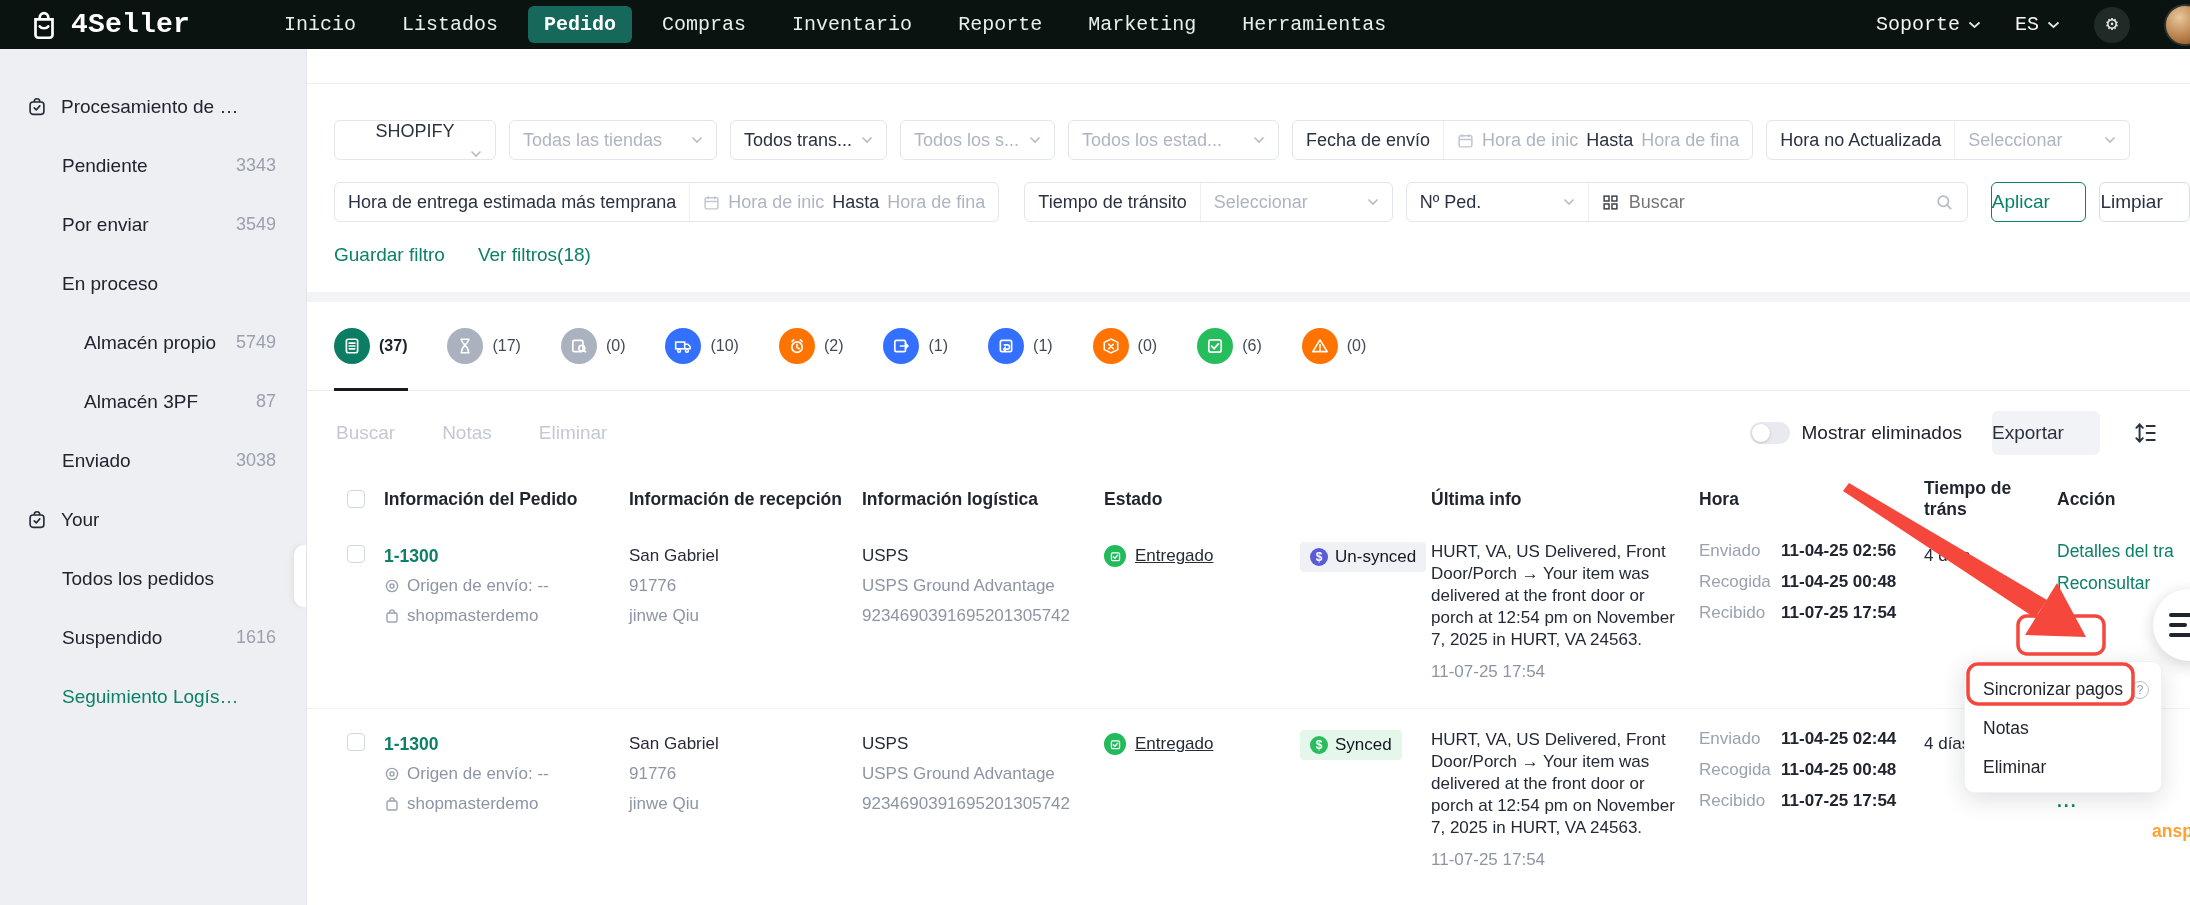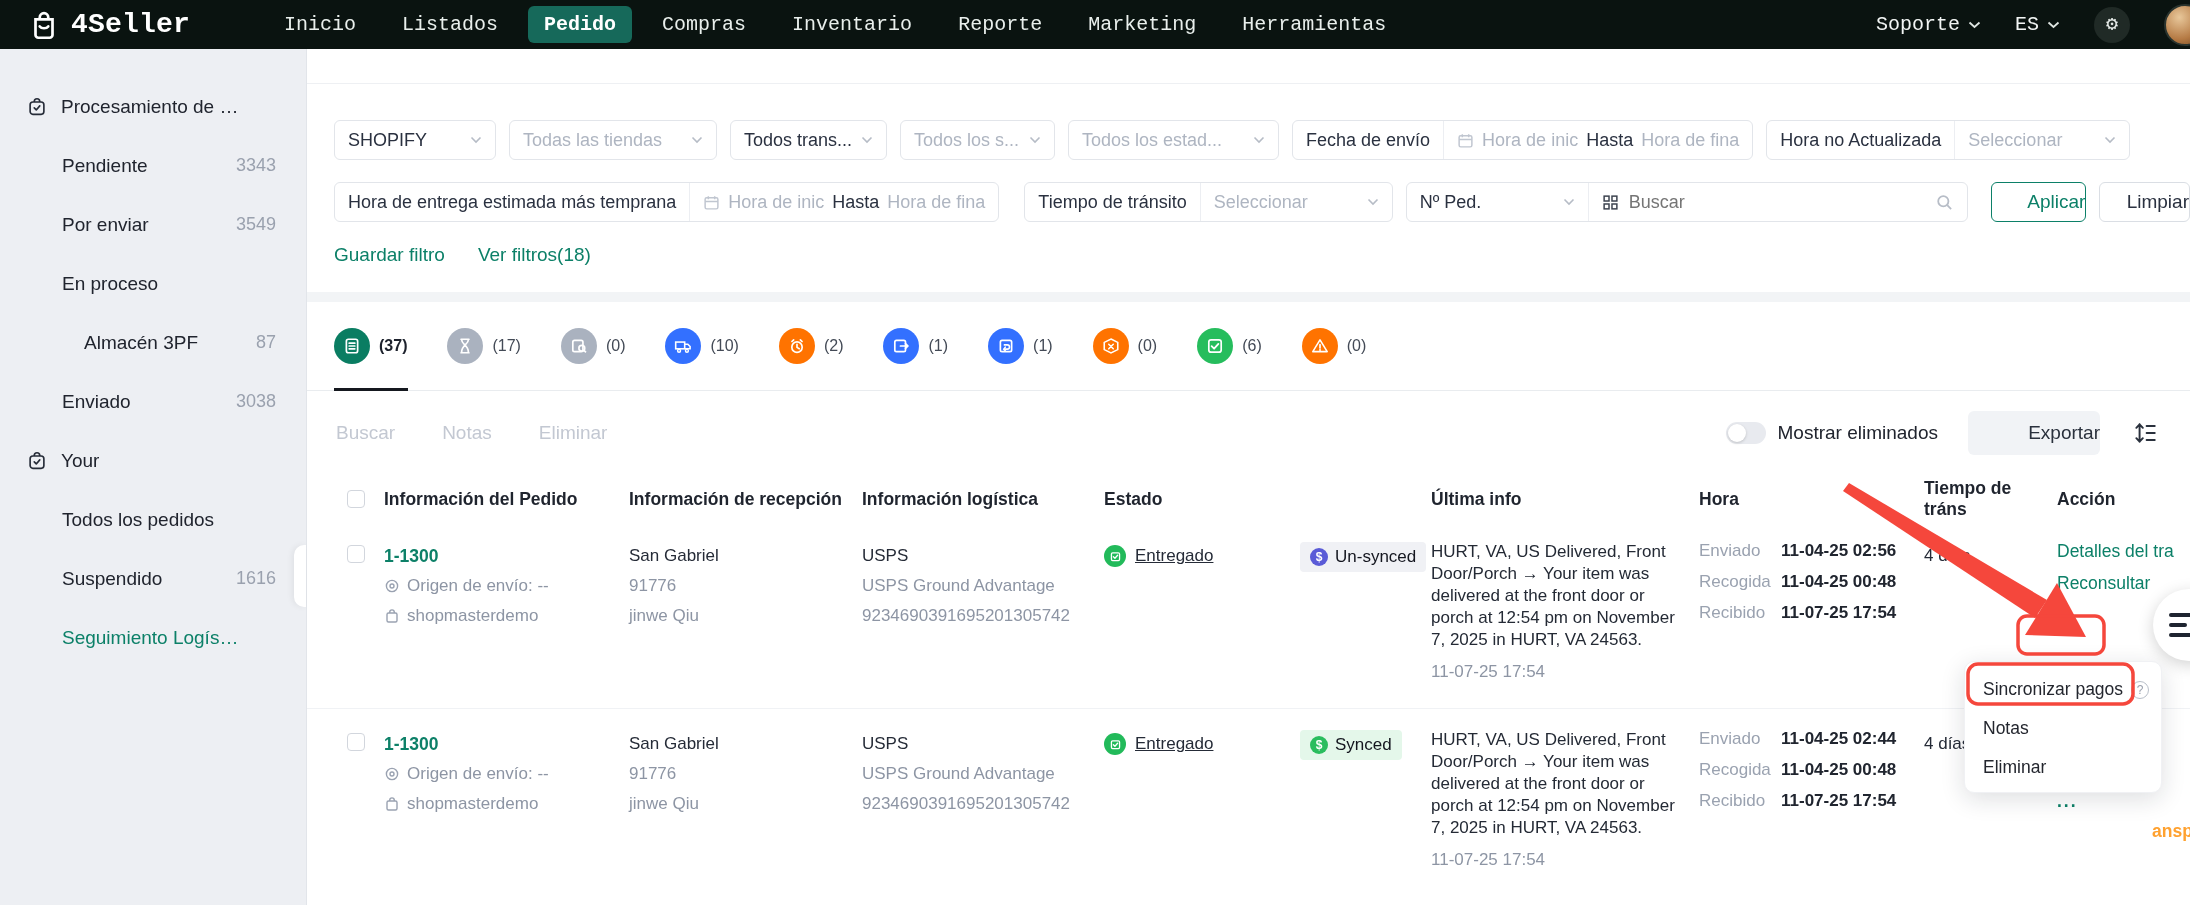--- a/index.html
+++ b/index.html
@@ -38,41 +38,41 @@
   .filter-area{padding:36px 0 26px 27px;}
   .frow{display:flex;align-items:center;gap:13px;height:40px;margin-bottom:22px;}
   .frow:last-of-type{margin-bottom:0;}
   .fbox{height:40px;border:1px solid #e2e5ea;border-radius:6px;display:flex;align-items:center;box-sizing:border-box;background:#fff;font-size:18px;color:#2a3140;}
   .fbox .seg{display:flex;align-items:center;height:100%;padding:0 13px;gap:8px;white-space:nowrap;}
   .fbox .seg + .seg{border-left:1px solid #eceef2;}
   .ph{color:#aeb5c1;}
   .chev{flex:none;margin-left:auto;}
   .links-row{display:flex;gap:33px;margin-top:22px;}
   .tlink{color:#0c8068;font-size:19px;font-weight:500;cursor:pointer;}
-  .btn{height:40px;border-radius:6px;display:flex;align-items:center;justify-content:flex-end;font-size:19px;box-sizing:border-box;cursor:pointer;background:#fff;}
+  .btn{height:40px;border-radius:6px;display:flex;align-items:center;justify-content:flex-start;font-size:19px;box-sizing:border-box;cursor:pointer;background:#fff;}
   .btn-apply{width:112px;border:1px solid #0c8068;color:#0c8068;}
   .btn-clear{width:106px;border:1px solid #dadee4;color:#2a3140;}
   .band{height:10px;background:#f2f4f6;}
 
   
   .tabs-row{position:relative;display:flex;align-items:center;gap:40px;padding:26px 0 26px 27px;border-bottom:1px solid #e9ecef;}
   .tab{display:flex;align-items:center;gap:9px;cursor:pointer;}
   .tab-circle{width:36px;height:36px;border-radius:50%;display:flex;align-items:center;justify-content:center;flex:none;}
   .tab-count{font-size:16px;color:#434a56;}
   .tab.active .tab-count{color:#1c212c;font-weight:600;}
   .tab-underline{position:absolute;left:27px;bottom:-1px;width:74px;height:3px;background:#15181f;}
 
   
   .toolbar{display:flex;align-items:center;margin-top:20px;height:44px;padding-left:29px;padding-right:32px;}
   .tool-link{font-size:19px;color:#c3c8d2;margin-right:47px;cursor:default;}
   .tool-right{margin-left:auto;display:flex;align-items:center;gap:22px;}
   .toggle{width:40px;height:22px;border-radius:11px;background:#e8eaef;position:relative;cursor:pointer;flex:none;}
   .toggle .knob{position:absolute;left:2px;top:2px;width:18px;height:18px;border-radius:50%;background:#fff;box-shadow:0 1px 3px rgba(0,0,0,.18);}
   .toggle-label{font-size:19px;color:#20242e;margin-left:-10px;}
-  .btn-export{background:#f1f3f6;border:none;color:#2a313d;width:132px;height:44px;font-size:19px;margin-left:8px;}
+  .btn-export{background:#f1f3f6;border:none;color:#2a313d;width:108px;height:44px;font-size:19px;margin-left:8px;}
   .colset-icon{margin-left:10px;cursor:pointer;}
 
   
   .tgrid{display:grid;grid-template-columns:37px 245px 233px 242px 196px 131px 268px 225px 133px 230px;padding-left:40px;box-sizing:border-box;}
   .thead{margin-top:22px;height:44px;align-items:center;font-size:17.5px;font-weight:700;color:#1f242e;}
   .checkbox{width:18px;height:18px;border:1.5px solid #d2d6dd;border-radius:4px;background:#fff;box-sizing:border-box;cursor:pointer;}
   .trow{padding-top:20px;align-items:start;font-size:17px;color:#252b37;}
   .trow.r1{height:187px;box-sizing:border-box;}
   .trow.r2{border-top:1px solid #f0f2f5;}
   .cell{line-height:30px;}
@@ -170,20 +170,24 @@
         <span class="count">3343</span>
       </div>
       <div class="side-item">
         <span class="lbl">Por enviar</span>
         <span class="count">3549</span>
       </div>
       <div class="side-item">
         <span class="lbl">En proceso</span>
       </div>
       <div class="side-item sub">
+        <span class="lbl">Almacén propio</span>
+        <span class="count">5749</span>
+      </div>
+      <div class="side-item sub">
         <span class="lbl">Almacén 3PF</span>
         <span class="count">87</span>
       </div>
       <div class="side-item">
         <span class="lbl">Enviado</span>
         <span class="count">3038</span>
       </div>
       <div class="side-item head">
         <svg width="22" height="22" viewBox="0 0 24 24">
             <rect x="4.5" y="6.5" width="15" height="13.5" rx="3" fill="none" stroke="#262c38" stroke-width="1.8"></rect>
@@ -204,21 +208,21 @@
       </div>
       <div class="side-handle"></div>
     </div>
 
     <div class="main">
       <div class="main-top"></div>
 
       <div class="filter-area">
         <div class="frow">
           <div class="fbox" style="width:162px;">
-            <span class="seg" style="width:100%;">
+            <span class="seg" style="width:100%;flex-direction:column;">
                 <span>SHOPIFY</span>
             <svg class="chev" width="12" height="8" viewBox="0 0 12 8">
                   <polyline points="1.5,1.5 6,6 10.5,1.5" fill="none" stroke="#b6bcc6" stroke-width="1.6"></polyline>
                 </svg>
               </span>
           </div>
           <div class="fbox" style="width:208px;">
             <span class="seg" style="width:100%;">
                 <span class="ph">Todas las tiendas</span>
             <svg class="chev" width="12" height="8" viewBox="0 0 12 8">

